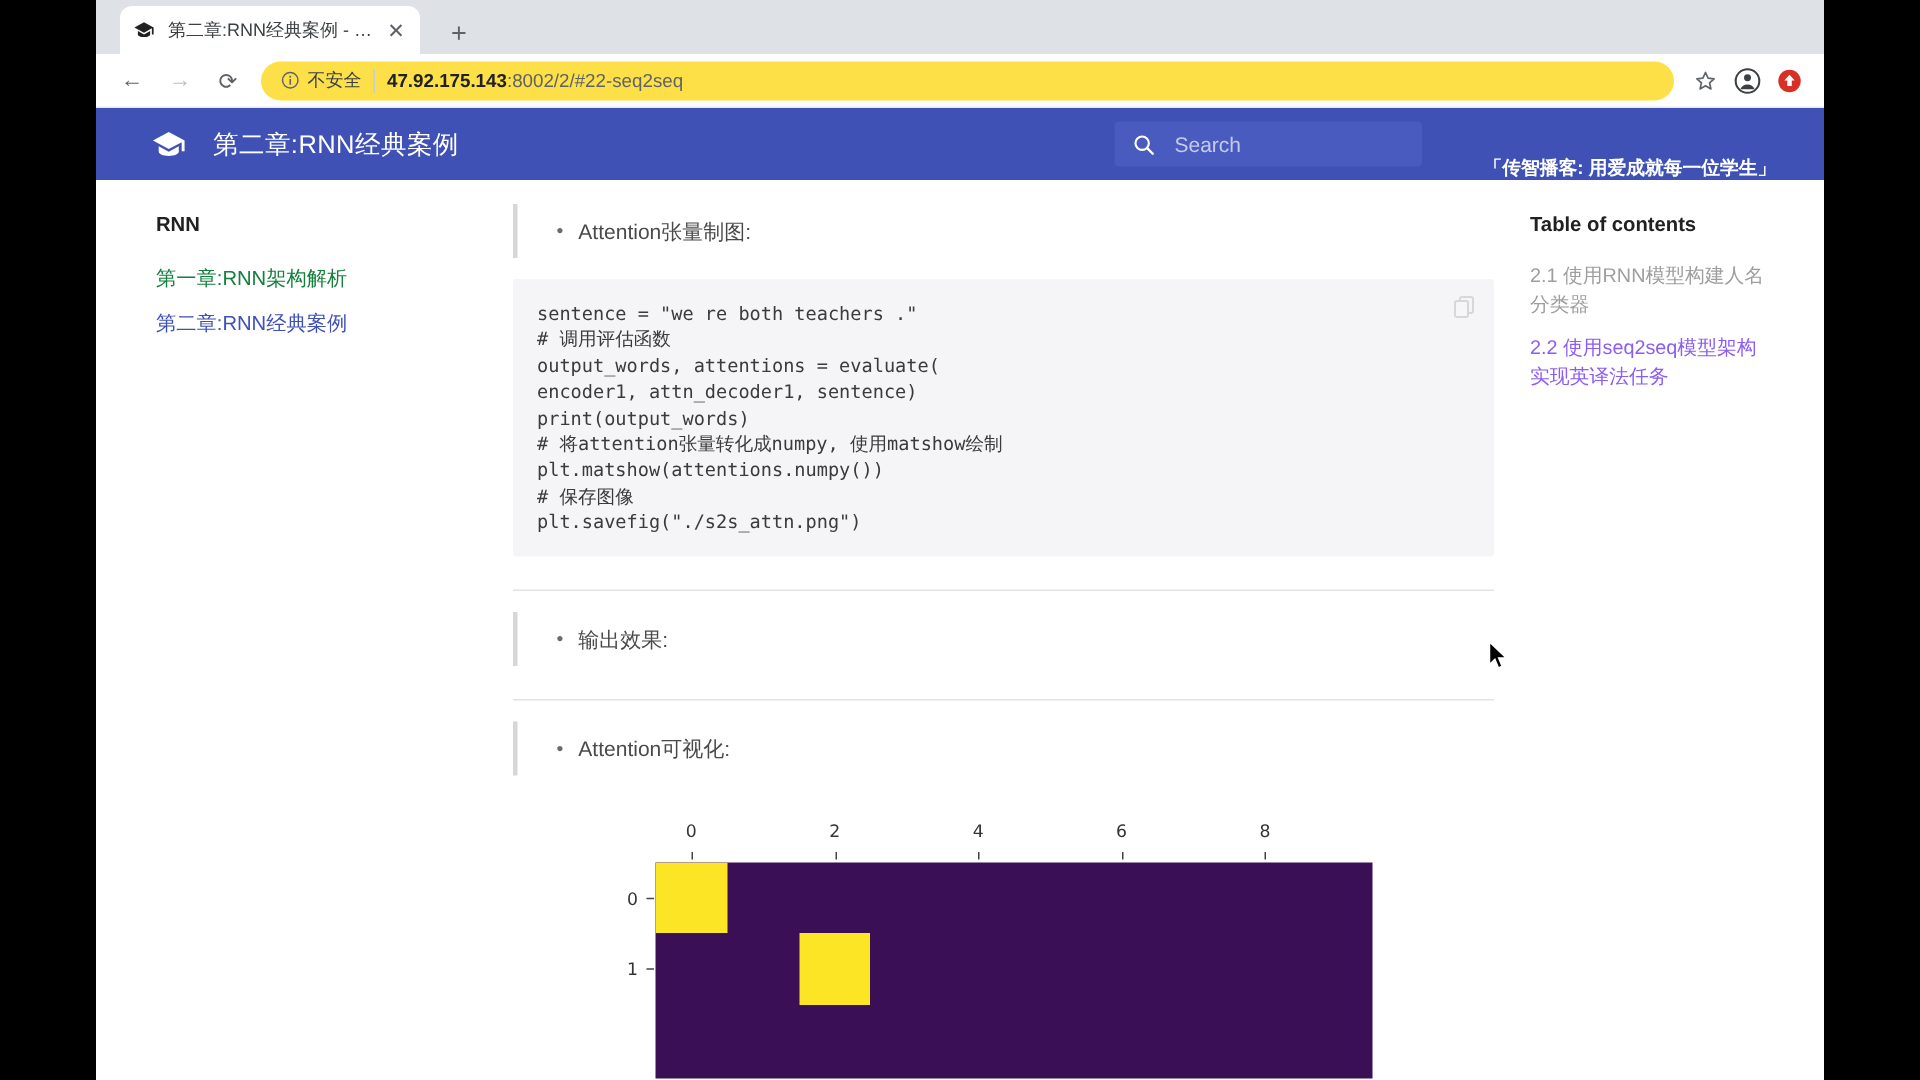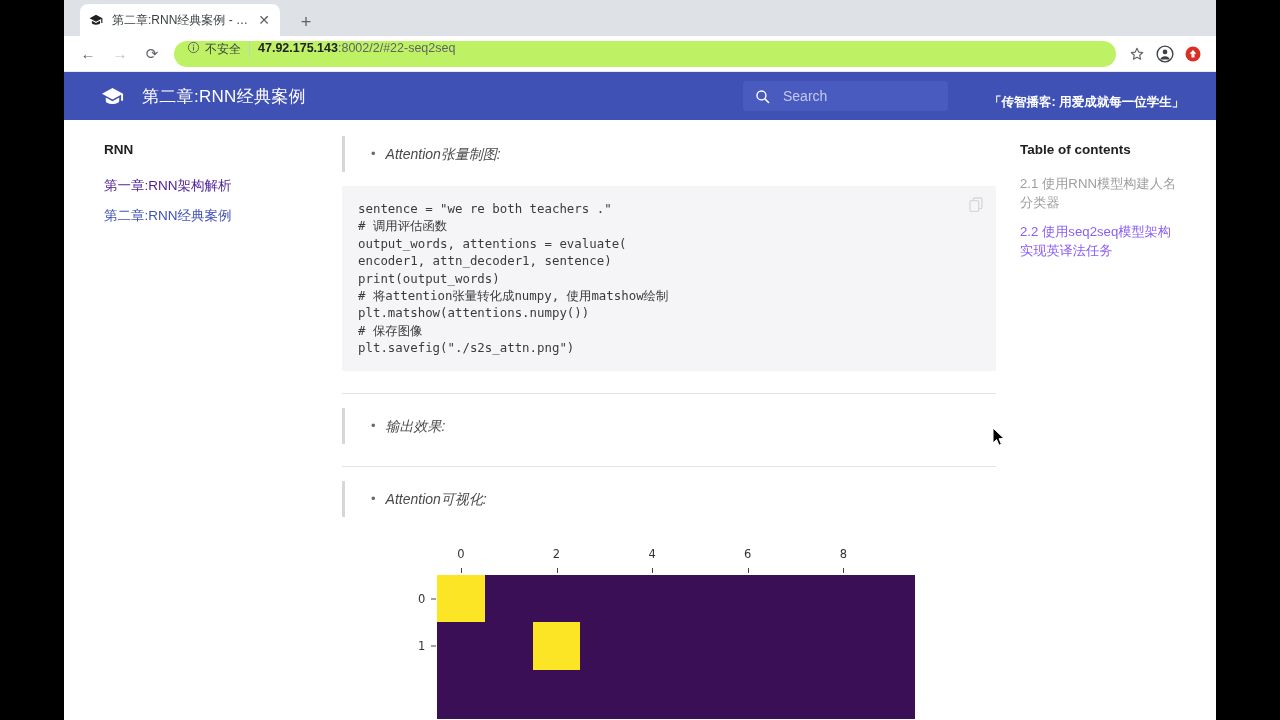--- a/index.html
+++ b/index.html
@@ -62,22 +62,22 @@
     border-bottom: 1px solid #e8eaed;
   }
   .nav-btn {
     width: 28px; height: 28px; margin-right: 4px;
     display: flex; align-items: center; justify-content: center;
     color: #5f6368; font-size: 15px; flex: 0 0 28px;
   }
   .nav-btn.disabled { color: #bdc1c6; }
   #omnibox {
     flex: 1 1 auto; height: 26px;
-    background: #bef264; border-radius: 13px;
-    display: flex; align-items: flex-start;
+    background: #fde047; border-radius: 13px;
+    display: flex; align-items: center;
     padding: 0 12px; margin: 0 6px 0 4px;
     min-width: 0;
   }
   #security-icon {
     width: 14px; height: 14px; flex: 0 0 14px;
     margin-right: 5px;
     display: flex; align-items: center; justify-content: center;
   }
   #security-label {
     font-size: 12px; color: #3c4043; white-space: nowrap;
@@ -132,21 +132,21 @@
     width: 18px; height: 18px; flex: 0 0 18px; margin-right: 12px;
     display: flex; align-items: center; justify-content: center;
   }
   #search-input {
     border: none; background: transparent; outline: none;
     color: #e5e5e5; font-size: 14px; width: 100%;
     font-family: "Liberation Sans", sans-serif;
   }
   #search-input::placeholder { color: #c5cae9; opacity: 1; }
   #header-tagline {
-    position: absolute; left: 925px; top: 6px; height: 48px;
+    position: absolute; left: 925px; top: 16px; height: 48px;
     display: flex; align-items: center;
     font-size: 12.5px; color: #ffffff; font-weight: 700;
     white-space: nowrap;
   }
 
   
   #content-wrap {
     display: flex;
     height: 600px;
     background: #ffffff;
@@ -156,42 +156,42 @@
   
   #left-nav {
     width: 278px; flex: 0 0 278px;
     padding: 22px 24px 0 40px;
   }
   #left-nav-heading {
     font-size: 13.5px; font-weight: 700; color: #212121;
     margin-bottom: 14px;
   }
   .nav-item {
-    font-size: 13.5px; color: #4c1d95;
+    font-size: 13.5px; color: #15803d;
     padding: 6px 0; line-height: 1.35;
   }
   .nav-item.active { color: #3f51b5; }
 
   
   #main-col {
     width: 654px; flex: 0 0 654px;
     padding: 16px 0 0 0;
     position: relative;
   }
   .admonition-line {
     display: flex; align-items: flex-start;
     border-left: 3px solid #d7d7d7;
     padding: 8px 0 8px 26px;
   }
   .admonition-line .bullet {
     color: #6b6b6b; font-size: 13px; line-height: 20px;
     margin-right: 10px;
   }
   .admonition-line .bullet-text {
-    font-size: 14px; color: #4a4a4a; line-height: 20px; font-style: italic;
+    font-size: 14px; color: #4a4a4a; line-height: 20px;
   }
   .codeblock {
     background: #f5f5f7;
     margin: 14px 0 0 0;
     padding: 14px 16px;
     position: relative;
     border-radius: 2px;
   }
   .codeblock pre {
     font-family: "DejaVu Sans Mono", "Liberation Mono", monospace;

